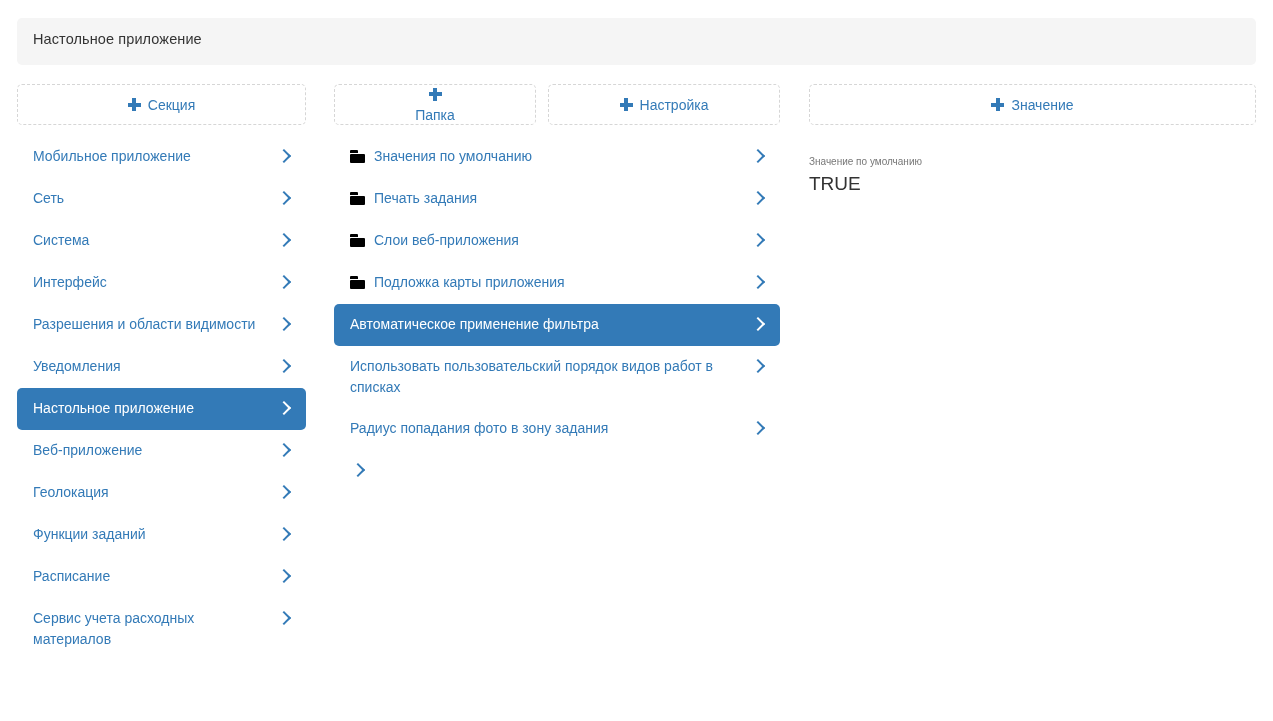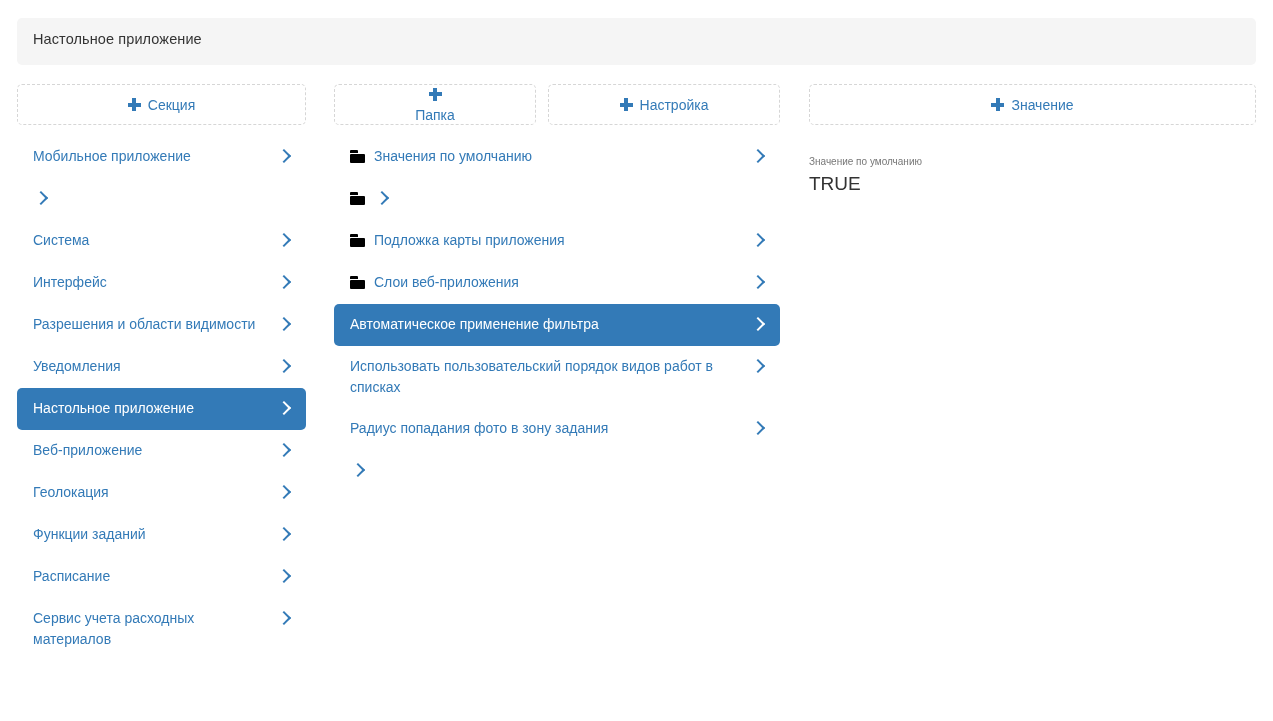--- a/index.html
+++ b/index.html
@@ -221,20 +221,21 @@
         <span class="plus"></span>
         <span class="label">Секция</span>
       </button>
     </div>
     <div class="list" id="sections-list">
         <div class="row">
           <span class="row-text">Мобильное приложение</span>
           <span class="chev"></span>
         </div>
         <div class="row">
+          <span class="row-text">Сеть</span>
           <span class="chev"></span>
         </div>
         <div class="row">
           <span class="row-text">Система</span>
           <span class="chev"></span>
         </div>
         <div class="row">
           <span class="row-text">Интерфейс</span>
           <span class="chev"></span>
         </div>
@@ -285,30 +286,31 @@
       </button>
     </div>
     <div class="list" id="folders-list">
         <div class="row">
           <span class="folder-icon"></span>
           <span class="row-text">Значения по умолчанию</span>
           <span class="chev"></span>
         </div>
         <div class="row">
           <span class="folder-icon"></span>
+          <span class="row-text">Печать задания</span>
+          <span class="chev"></span>
+        </div>
+        <div class="row">
+          <span class="folder-icon"></span>
+          <span class="row-text">Слои веб-приложения</span>
           <span class="chev"></span>
         </div>
         <div class="row">
           <span class="folder-icon"></span>
           <span class="row-text">Подложка карты приложения</span>
-          <span class="chev"></span>
-        </div>
-        <div class="row">
-          <span class="folder-icon"></span>
-          <span class="row-text">Слои веб-приложения</span>
           <span class="chev"></span>
         </div>
         <div class="row selected">
           <span class="row-text">Автоматическое применение фильтра</span>
           <span class="chev"></span>
         </div>
         <div class="row">
           <span class="row-text">Использовать пользовательский порядок видов работ в списках</span>
           <span class="chev"></span>
         </div>

